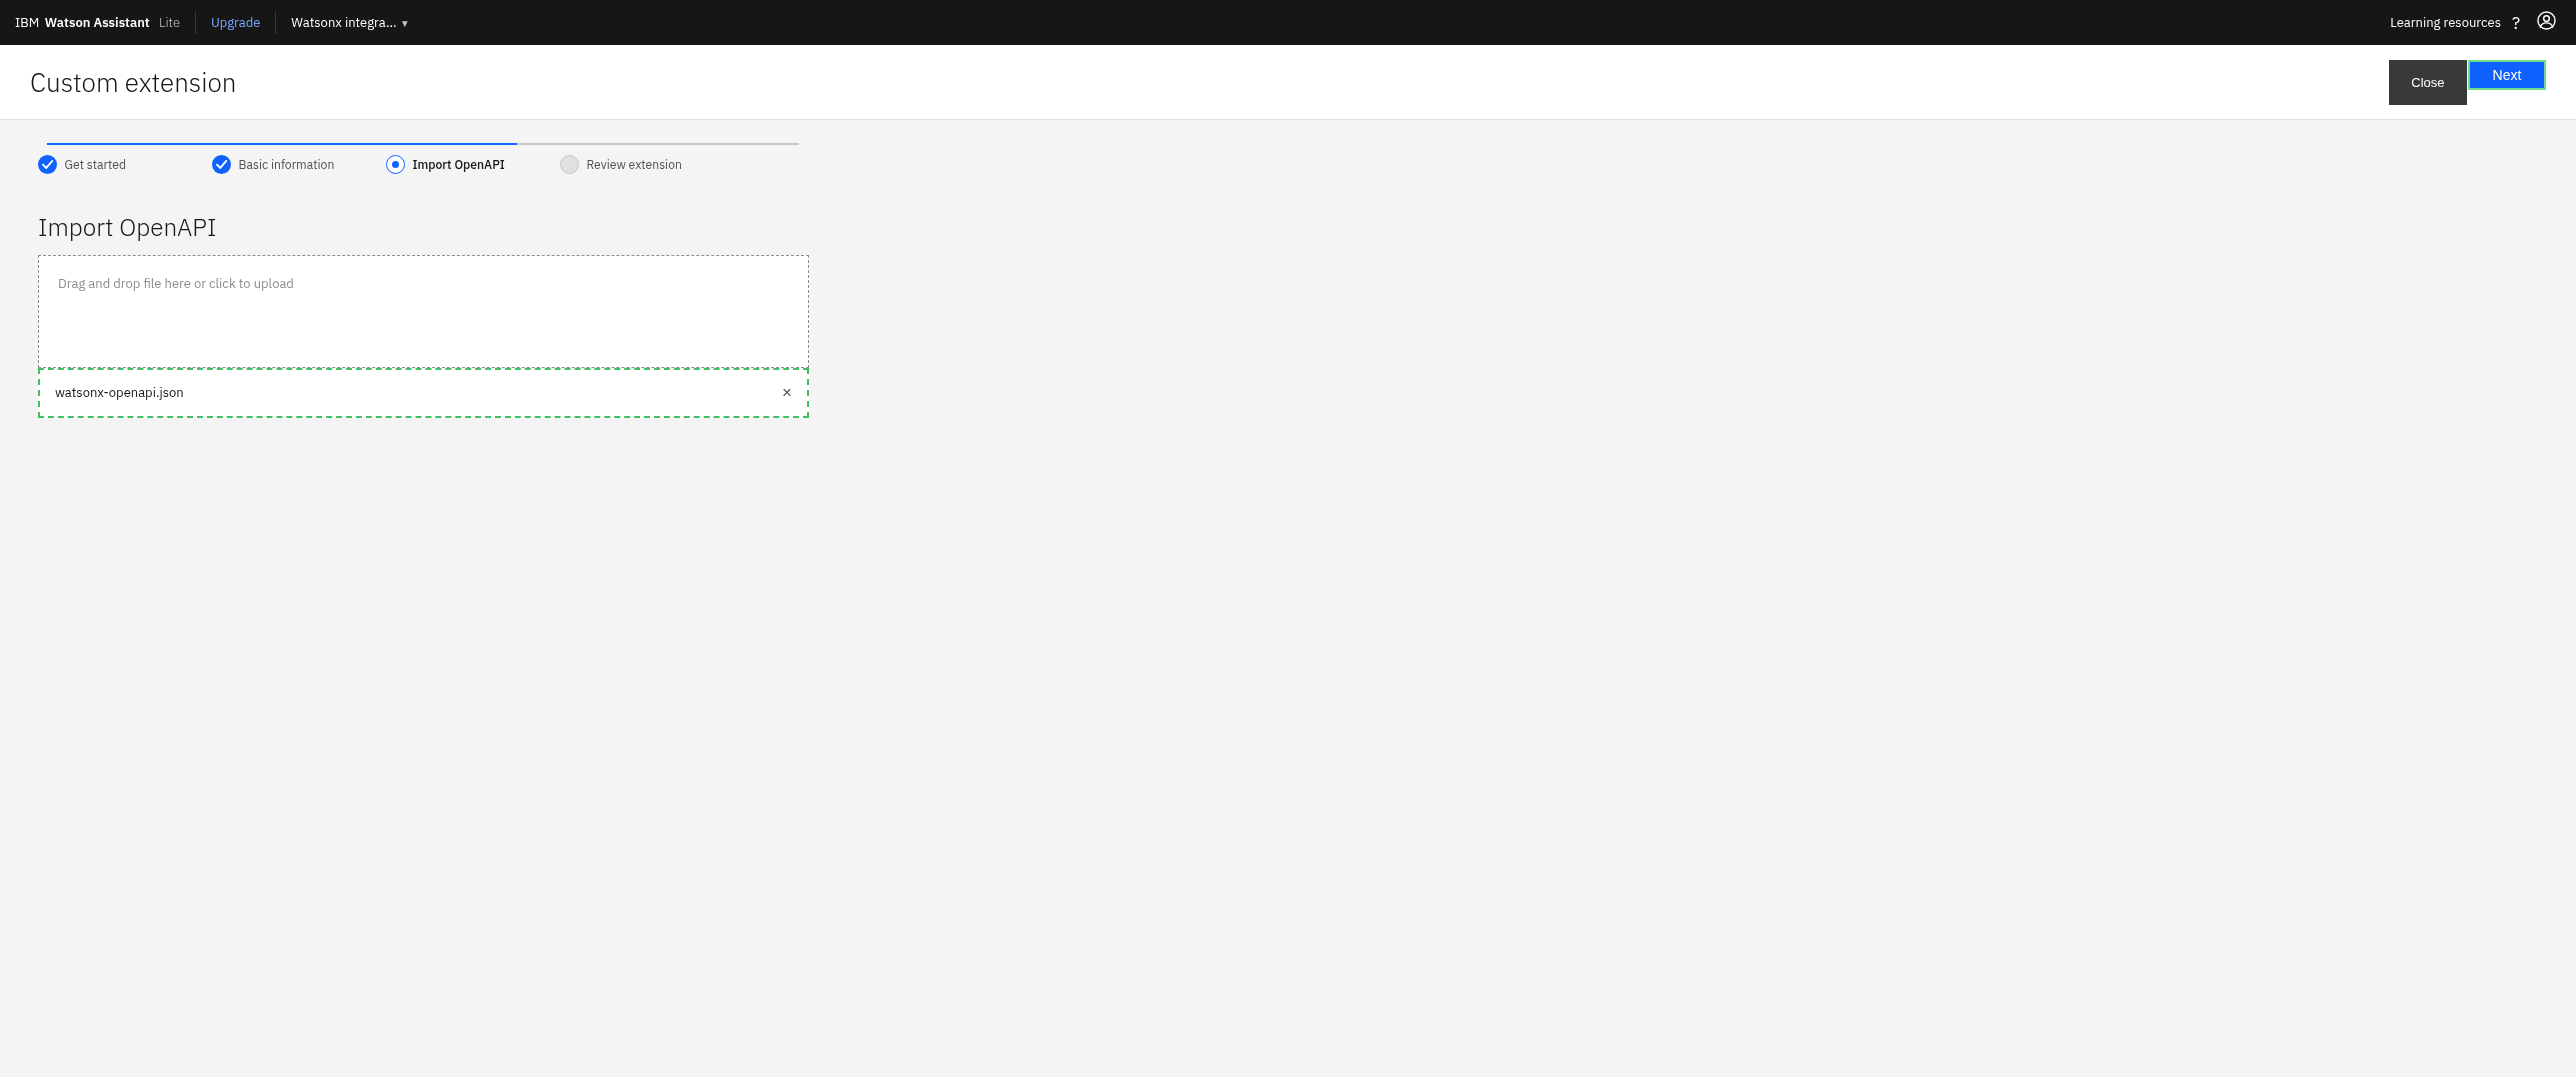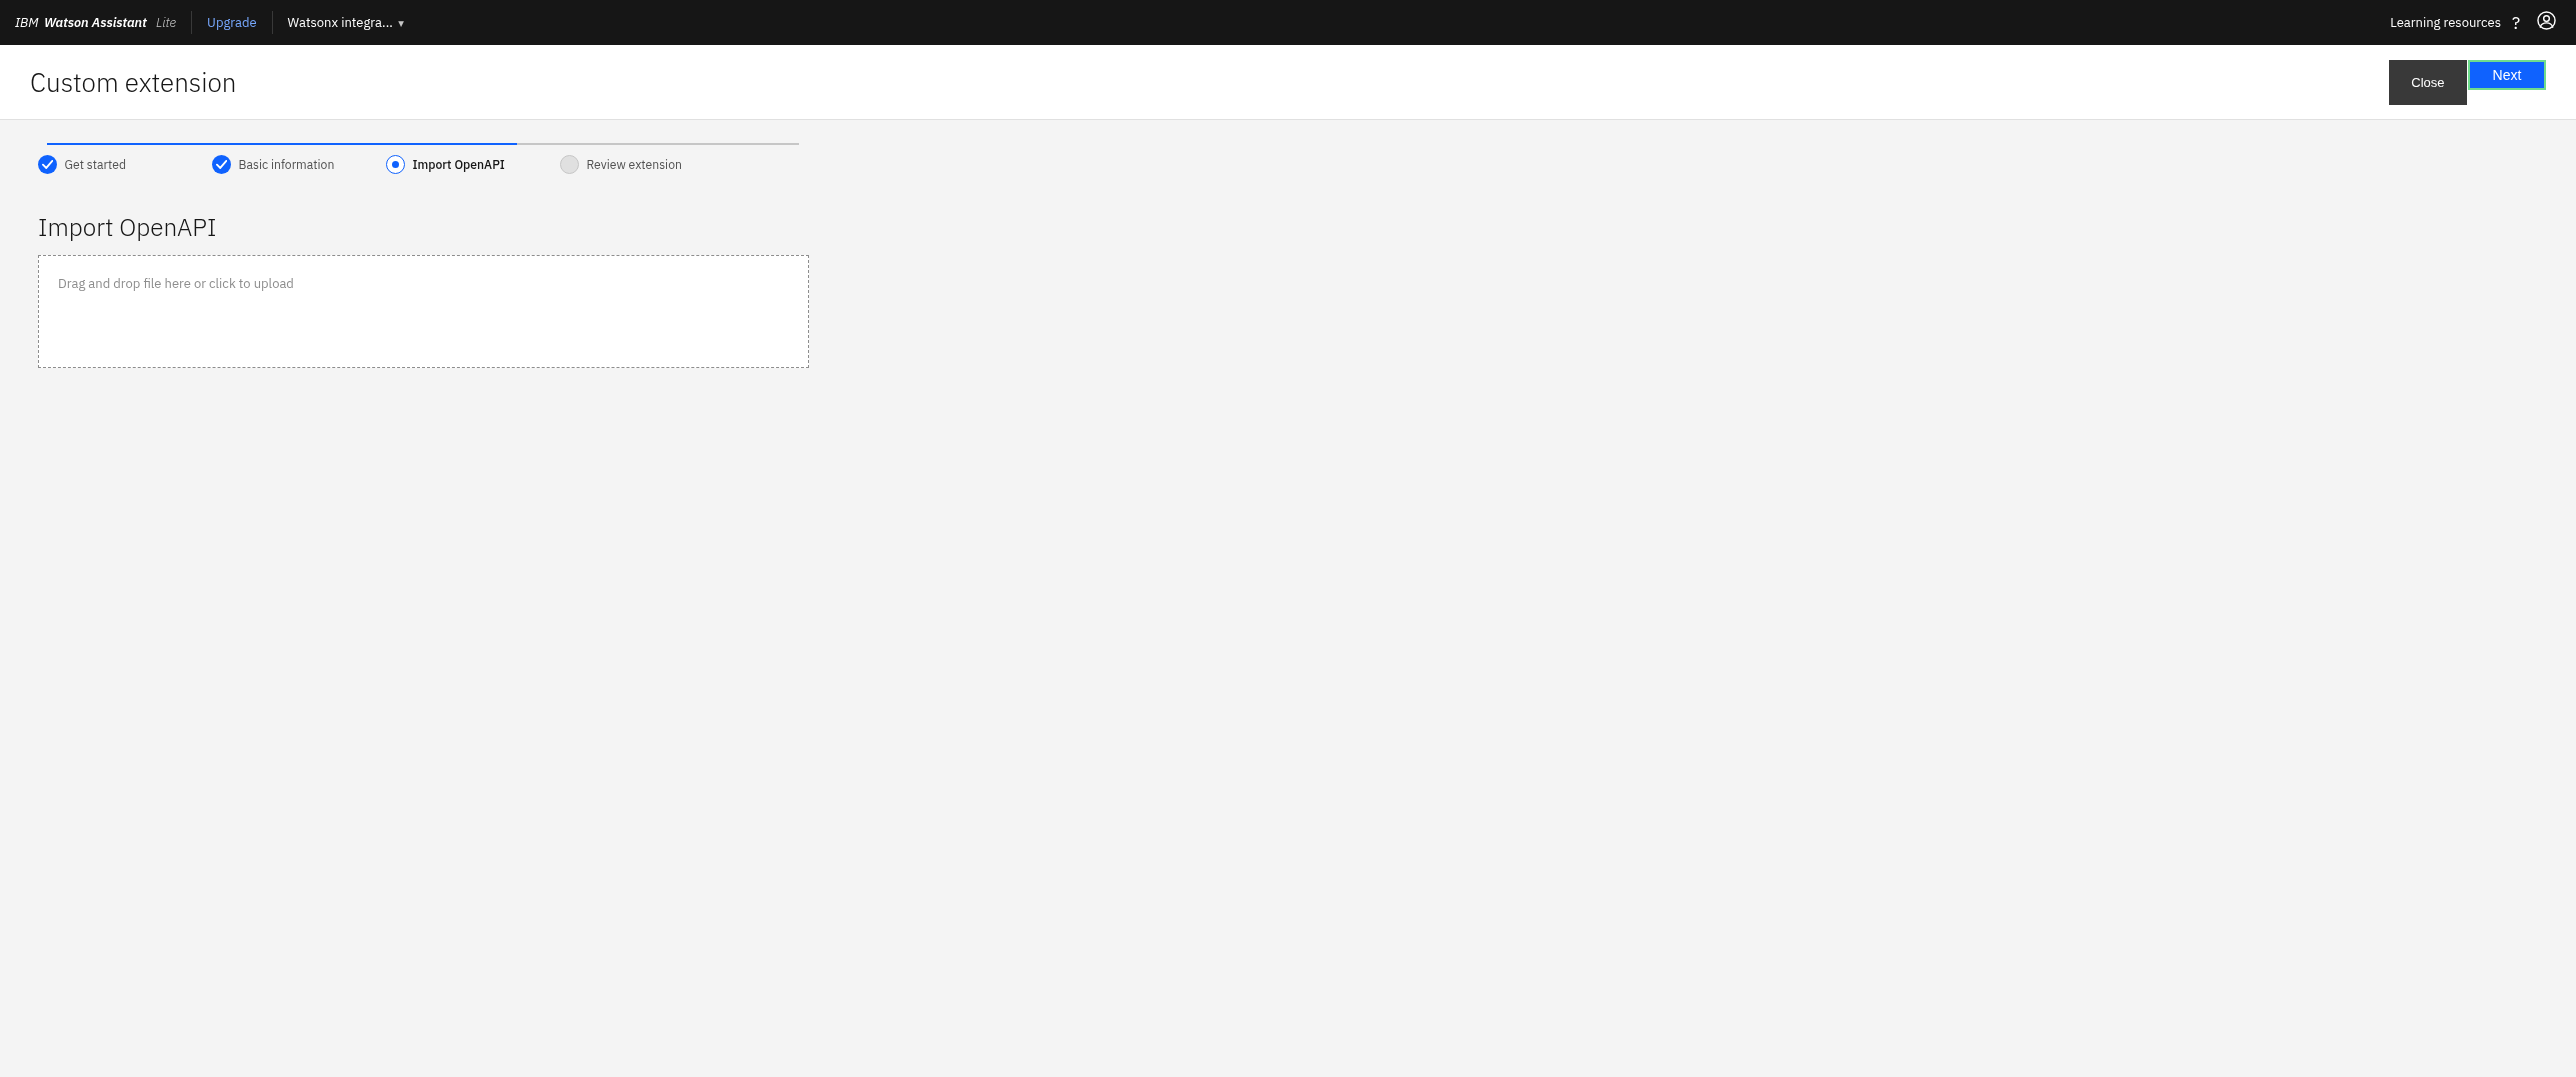--- a/index.html
+++ b/index.html
@@ -19,21 +19,20 @@
       padding: 0 15px;
       gap: 0;
       position: relative;
     }
     .topbar-brand {
       display: flex;
       align-items: flex-end;
       gap: 5.6px;
       font-size: 13px;
       color: #fff;
-      font-style: italic;
     }
     .topbar-brand .ibm {
       font-weight: 400;
       font-size: 13px;
     }
     .topbar-brand .product {
       font-weight: 600;
       font-size: 13px;
     }
     .topbar-brand .tier {
@@ -324,16 +323,24 @@
     </div>
   </div>
 
   <div class="section">
     <h2 class="section-title">Import OpenAPI</h2>
 
     <div class="upload-area">
       <span class="upload-placeholder">Drag and drop file here or click to upload</span>
     </div>
 
+    <div style="width:771px; border: 2.4px dashed #42be65; margin-top: 0; background: #fff;">
+      <div class="file-item" style="border: none;">
+        <span class="file-name">watsonx-openapi.json</span>
+        <button class="file-remove">
+          <span style="font-size:17px; color:#525252;">×</span>
+        </button>
+      </div>
+    </div>
 
   </div>
 </main>
 
 
 </body></html>

